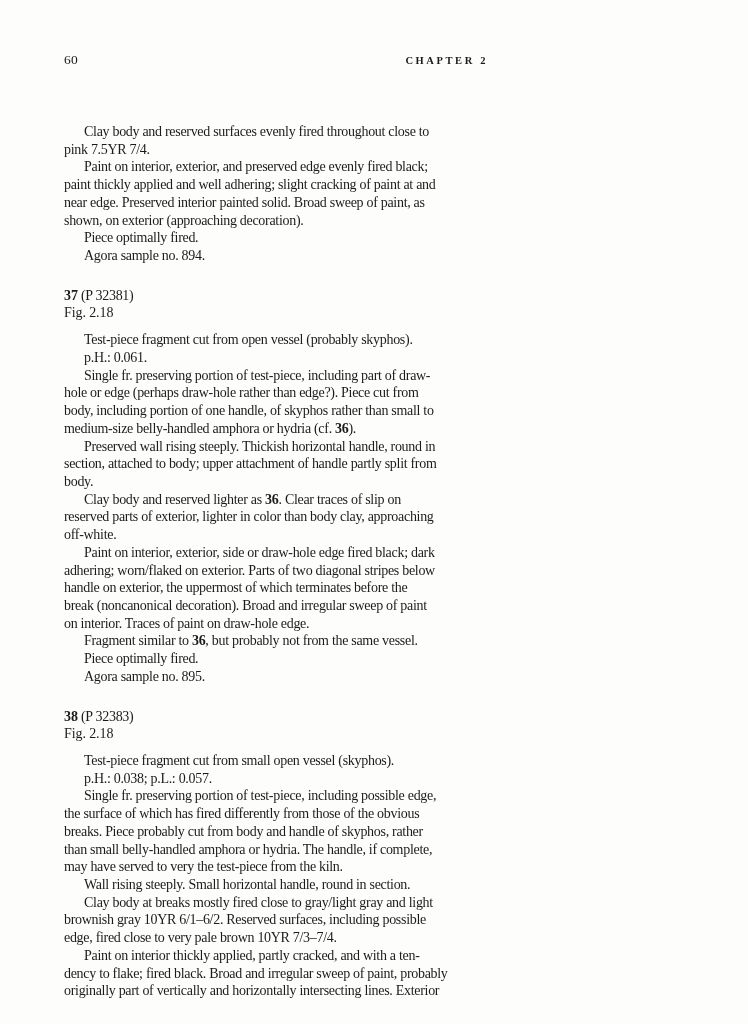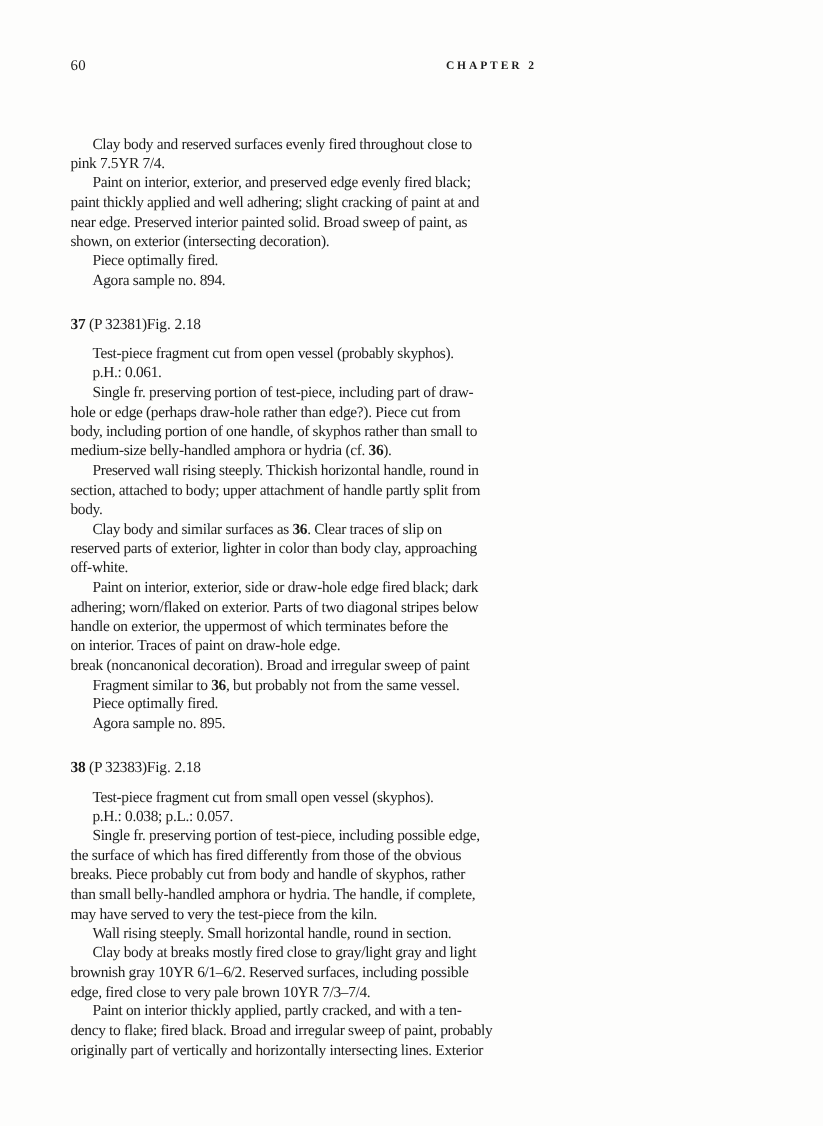--- a/index.html
+++ b/index.html
@@ -40,24 +40,25 @@
     top: 91px;
     left: 64px;
     width: 424px;
     font-size: 14px;
     line-height: 17.72px;
     letter-spacing: -0.3px;
     margin-top: 32px;
   }
   .entry-heading {
     display: flex;
-    justify-content: flex-start;
+    justify-content: flex-end;
     align-items: baseline;
     margin-top: 22px;
     margin-bottom: 9px;
+    flex-direction: column;
   }
   .entry-heading .bold { letter-spacing: -0.1px; }
   .fig-ref { letter-spacing: -0.1px; }
   .line {
     white-space: pre;
   }
   .line.indent {
     padding-left: 20px;
   }
   .bold {
@@ -72,46 +73,46 @@
     <span class="page-number">60</span>
     <span class="running-head">CHAPTER 2</span>
   </div>
   <div class="text-column">
       <section>
         <div class="line indent"><span>Clay body and reserved surfaces evenly fired throughout close to</span></div>
         <div class="line"><span>pink 7.5YR 7/4.</span></div>
         <div class="line indent"><span>Paint on interior, exterior, and preserved edge evenly fired black;</span></div>
         <div class="line"><span>paint thickly applied and well adhering; slight cracking of paint at and</span></div>
         <div class="line"><span>near edge. Preserved interior painted solid. Broad sweep of paint, as</span></div>
-        <div class="line"><span>shown, on exterior (intersecting decoration).</span></div>
+        <div class="line"><span>shown, on exterior (approaching decoration).</span></div>
         <div class="line indent"><span>Piece optimally fired.</span></div>
         <div class="line indent"><span>Agora sample no. 894.</span></div>
       </section>
       <section>
         <div class="entry-heading">
           <span><span class="bold">37</span> (P 32381)</span>
           <span class="fig-ref">Fig. 2.18</span>
         </div>
         <div class="line indent"><span>Test-piece fragment cut from open vessel (probably skyphos).</span></div>
         <div class="line indent"><span>p.H.: 0.061.</span></div>
         <div class="line indent"><span>Single fr. preserving portion of test-piece, including part of draw-</span></div>
         <div class="line"><span>hole or edge (perhaps draw-hole rather than edge?). Piece cut from</span></div>
         <div class="line"><span>body, including portion of one handle, of skyphos rather than small to</span></div>
         <div class="line"><span>medium-size belly-handled amphora or hydria (cf. </span><span class="bold">36</span><span>).</span></div>
         <div class="line indent"><span>Preserved wall rising steeply. Thickish horizontal handle, round in</span></div>
         <div class="line"><span>section, attached to body; upper attachment of handle partly split from</span></div>
         <div class="line"><span>body.</span></div>
-        <div class="line indent"><span>Clay body and similar surfaces as </span><span class="bold">36</span><span>. Clear traces of slip on</span></div>
+        <div class="line indent"><span>Clay body and reserved lighter as </span><span class="bold">36</span><span>. Clear traces of slip on</span></div>
         <div class="line"><span>reserved parts of exterior, lighter in color than body clay, approaching</span></div>
         <div class="line"><span>off-white.</span></div>
         <div class="line indent"><span>Paint on interior, exterior, side or draw-hole edge fired black; dark</span></div>
         <div class="line"><span>adhering; worn/flaked on exterior. Parts of two diagonal stripes below</span></div>
         <div class="line"><span>handle on exterior, the uppermost of which terminates before the</span></div>
+        <div class="line"><span>break (noncanonical decoration). Broad and irregular sweep of paint</span></div>
         <div class="line"><span>on interior. Traces of paint on draw-hole edge.</span></div>
-        <div class="line"><span>break (noncanonical decoration). Broad and irregular sweep of paint</span></div>
         <div class="line indent"><span>Fragment similar to </span><span class="bold">36</span><span>, but probably not from the same vessel.</span></div>
         <div class="line indent"><span>Piece optimally fired.</span></div>
         <div class="line indent"><span>Agora sample no. 895.</span></div>
       </section>
       <section>
         <div class="entry-heading">
           <span><span class="bold">38</span> (P 32383)</span>
           <span class="fig-ref">Fig. 2.18</span>
         </div>
         <div class="line indent"><span>Test-piece fragment cut from small open vessel (skyphos).</span></div>

